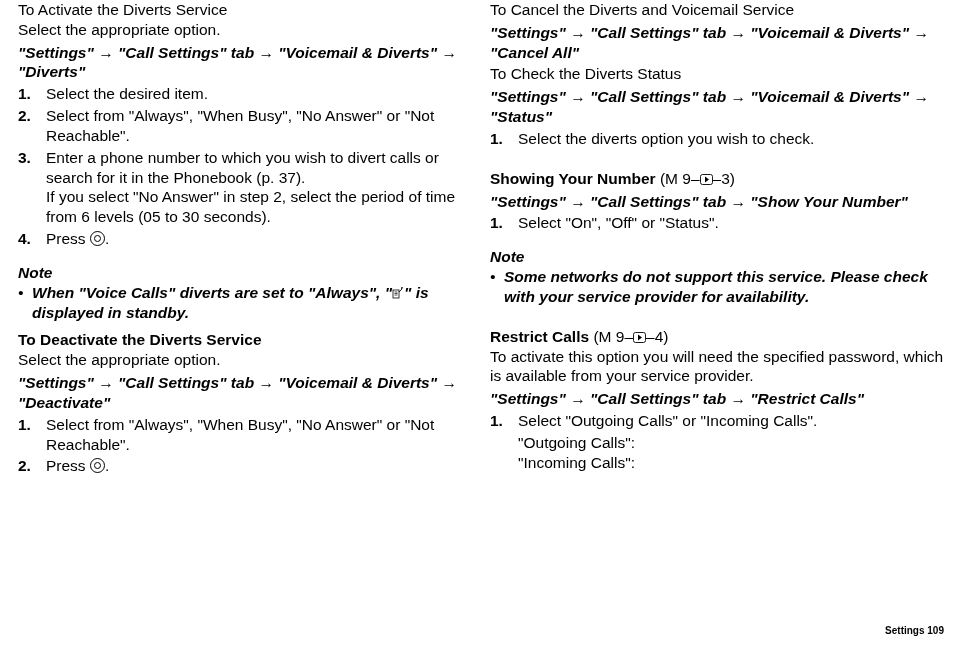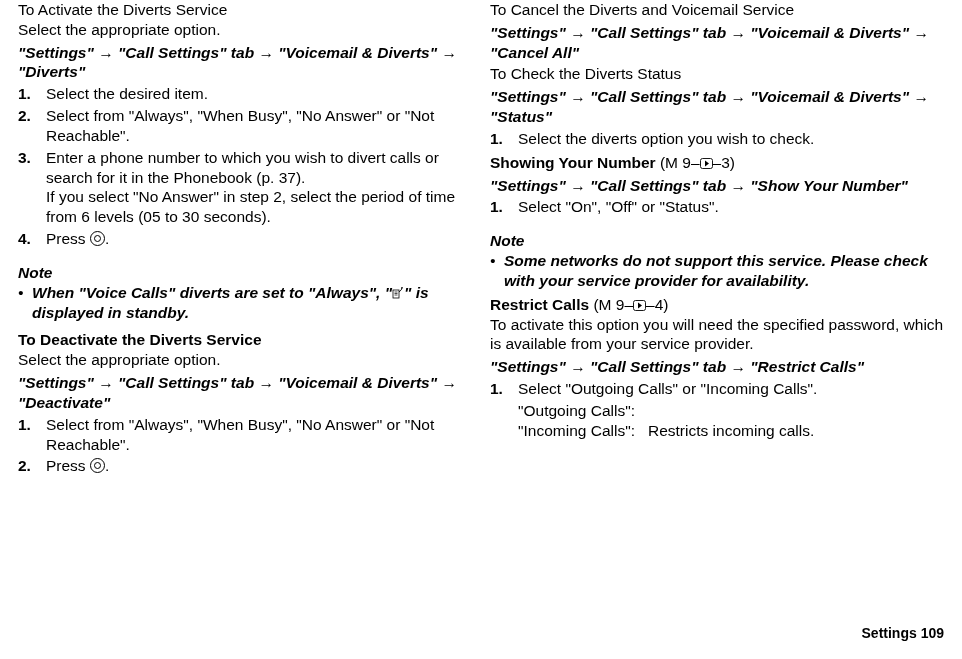--- a/index.html
+++ b/index.html
@@ -77,21 +77,21 @@
     }
     ul.notes > li > .bullet {
       width: 14px;
       flex-shrink: 0;
     }
     ul.notes > li > .body { flex: 1; font-weight: bold; }
     .section-title {
       font-weight: bold;
       font-family: 'Arial Narrow', Arial, sans-serif;
       font-stretch: condensed;
-      margin-top: 4px;
+      margin-top: 20px;
     }
     .mcode {
       font-weight: normal;
     }
     .circle-icon {
       display: inline-block;
       width: 15px; height: 15px;
       border: 1.5px solid #000;
       border-radius: 50%;
       vertical-align: -2px;
@@ -117,21 +117,21 @@
       display: inline-block;
       width: 13px; height: 11px;
       vertical-align: -1px;
     }
     .tri-icon svg { display: block; }
     .footer {
       text-align: right;
       font-family: 'Arial Narrow', Arial, sans-serif;
       font-stretch: condensed;
       font-weight: bold;
-      font-size: 14px;
+      font-size: 10px;
       padding-top: 10px;
     }
     .kv-row {
       display: flex;
       font-family: 'Arial Narrow', Arial, sans-serif;
       font-stretch: condensed;
       margin-left: 28px;
     }
     .kv-row .k { width: 130px; }
     .block { margin-top: 8px; font-weight: bold; }
@@ -293,18 +293,17 @@
       <li>
           <span class="num">1.</span>
           <span class="body">Select "Outgoing Calls" or "Incoming Calls".</span>
         </li>
     </ol>
     <div class="kv-row">
       <span class="k">"Outgoing Calls":</span>
     </div>
     <div class="kv-row">
       <span class="k">"Incoming Calls":</span>
-      <span>Restricts incoming calls.</span>
     </div>
   </div>
 </div>
 
 <div class="footer">Settings  109</div>
 
 </body></html>

